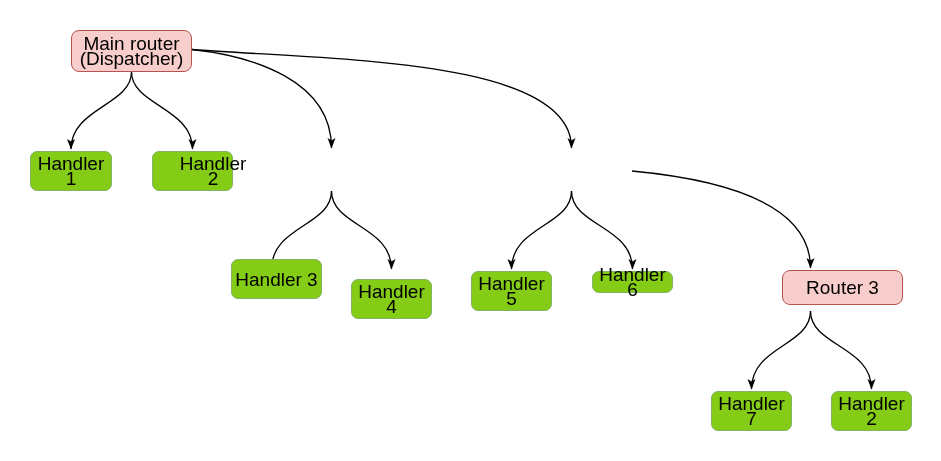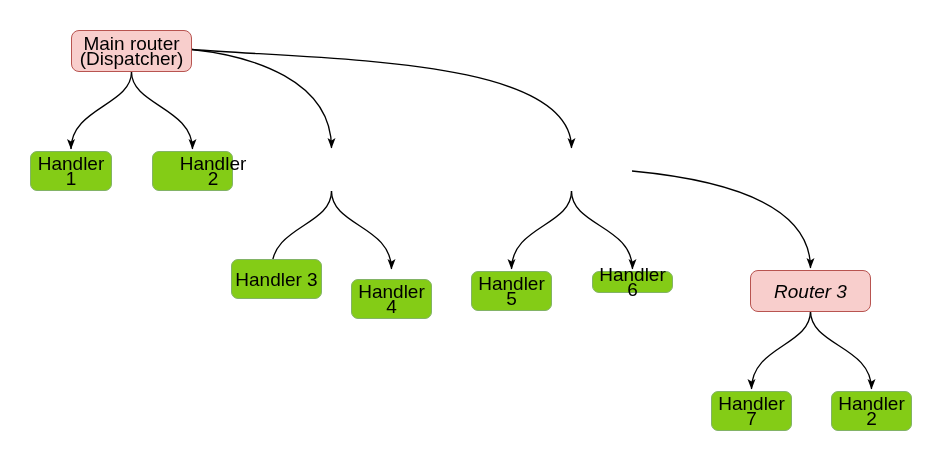--- a/index.html
+++ b/index.html
@@ -85,19 +85,19 @@
 
   <div class="node handler" style="left:231px; top:259px; width:91px; height:40px;">Handler 3</div>
 
   <div class="node handler" style="left:351px; top:279px; width:81px; height:40px;">Handler 4</div>
 
 
   <div class="node handler" style="left:471px; top:271px; width:81px; height:40px;">Handler 5</div>
 
   <div class="node handler" style="left:592px; top:271px; width:81px; height:22px;">Handler 6</div>
 
-  <div class="node router" style="left:750px; top:270px; width:121px; height:42px;font-style:italic;">Router 3</div>
+  <div class="node router" style="left:782px; top:270px; width:121px; height:35px;">Router 3</div>
 
   <div class="node handler" style="left:711px; top:391px; width:81px; height:40px;">Handler 7</div>
 
   <div class="node handler" style="left:831px; top:391px; width:81px; height:40px;">Handler 2</div>
 
 </div>
 
 </body></html>

